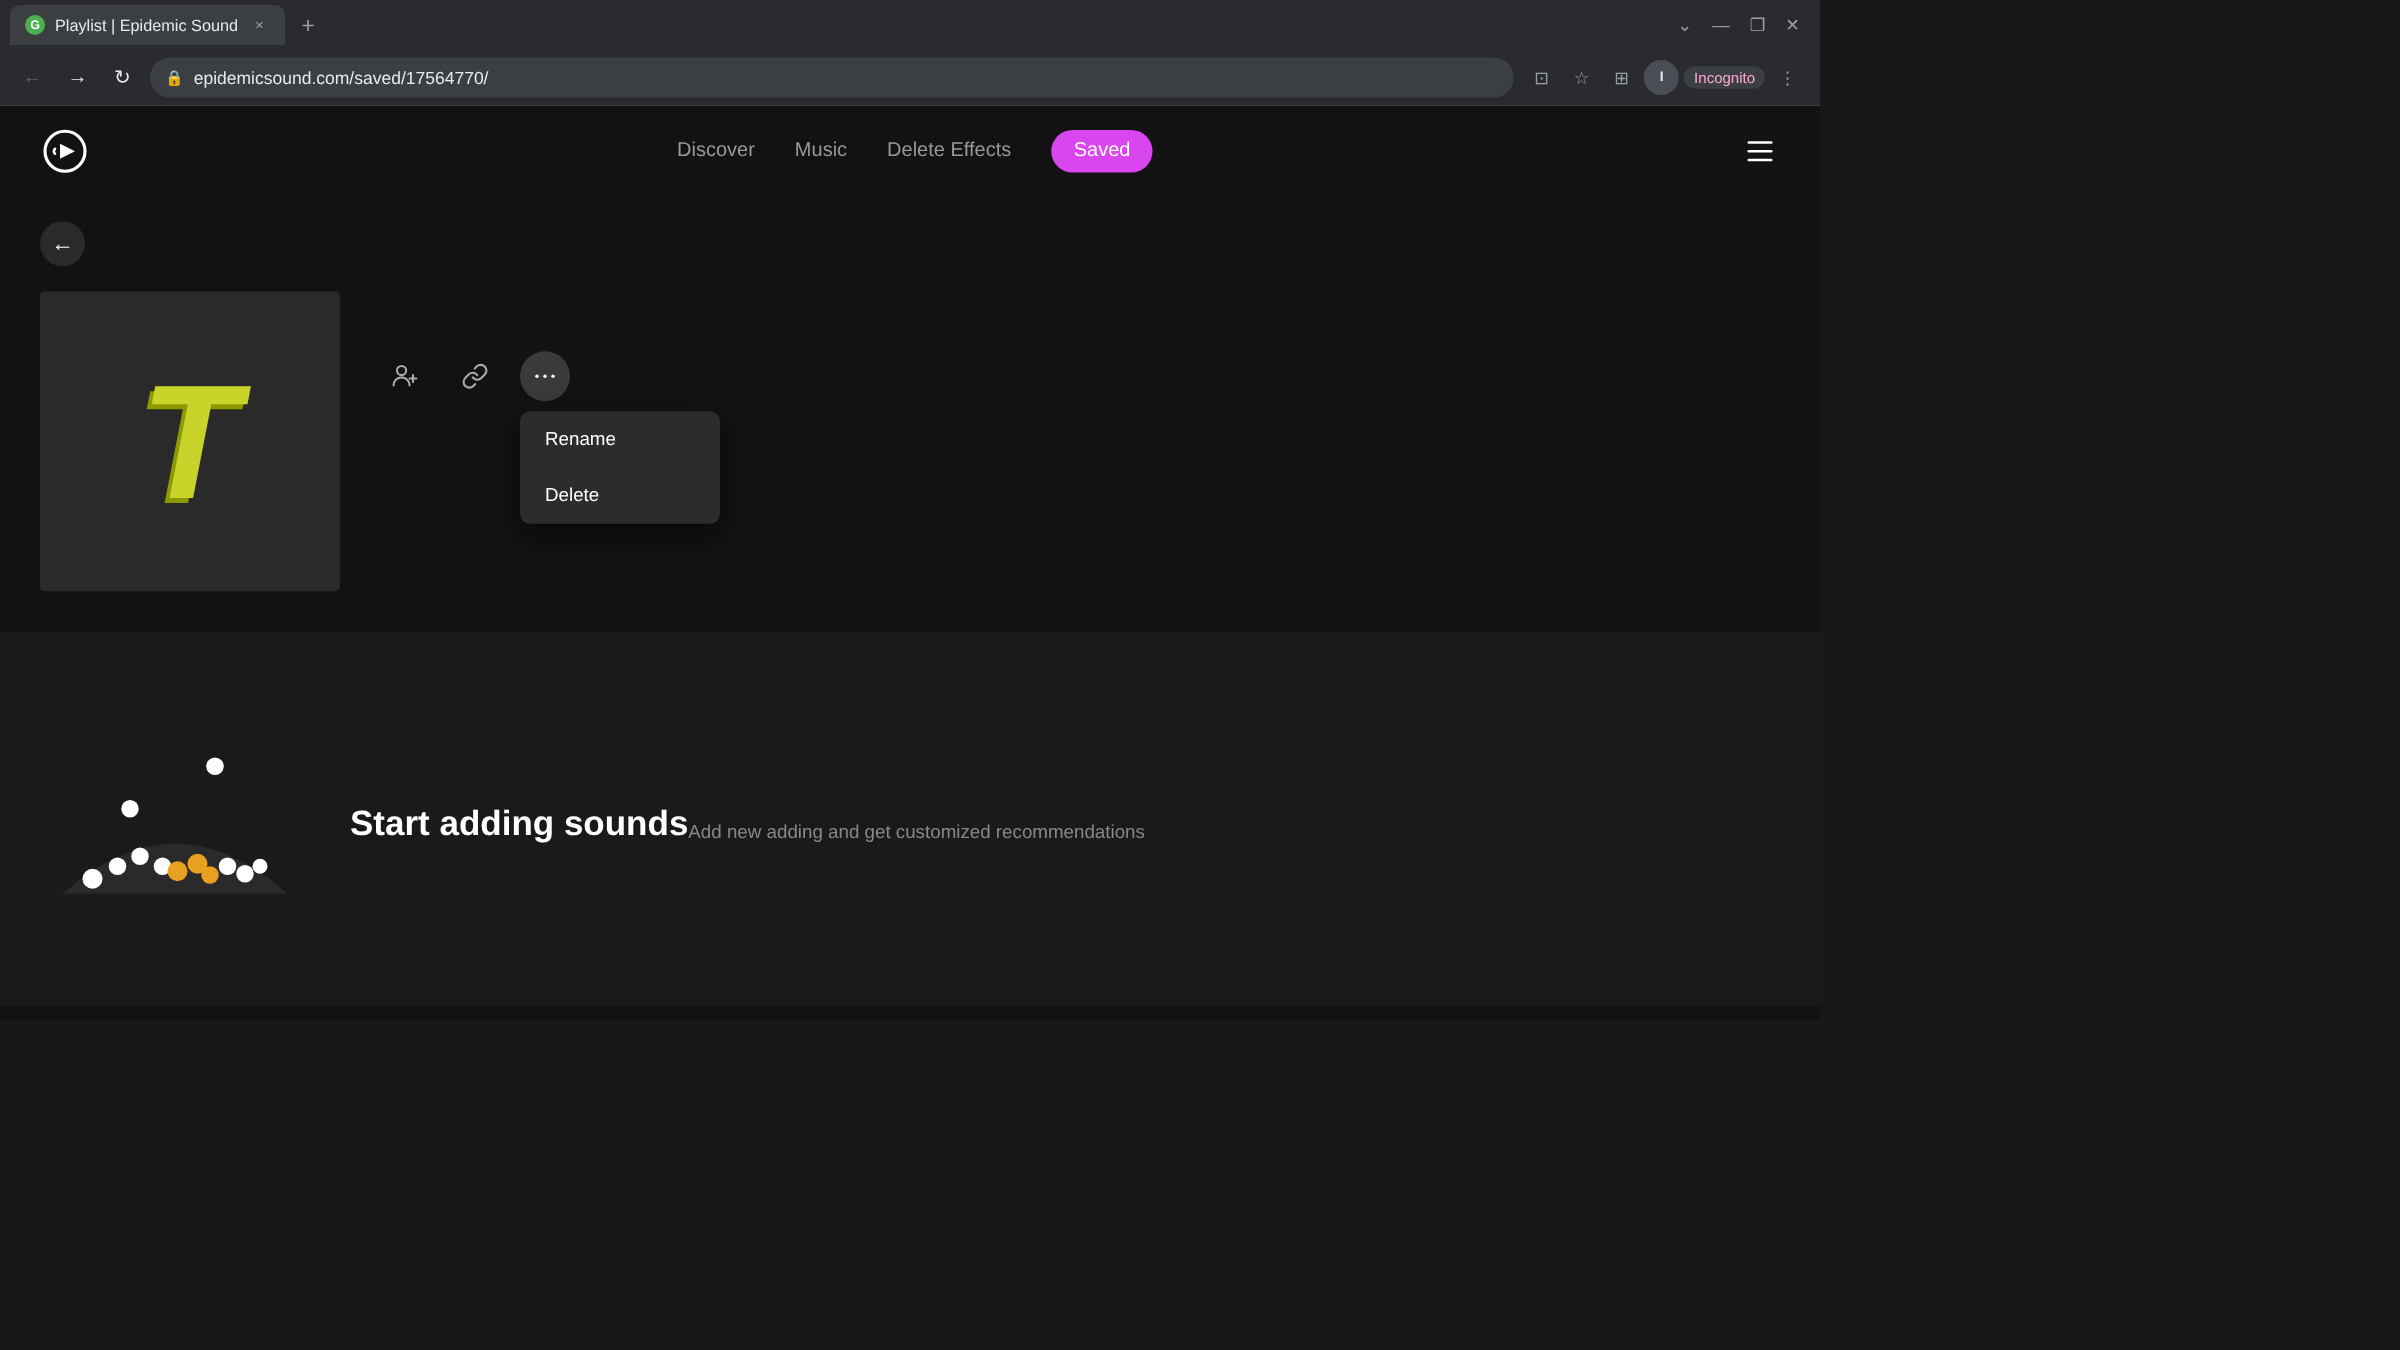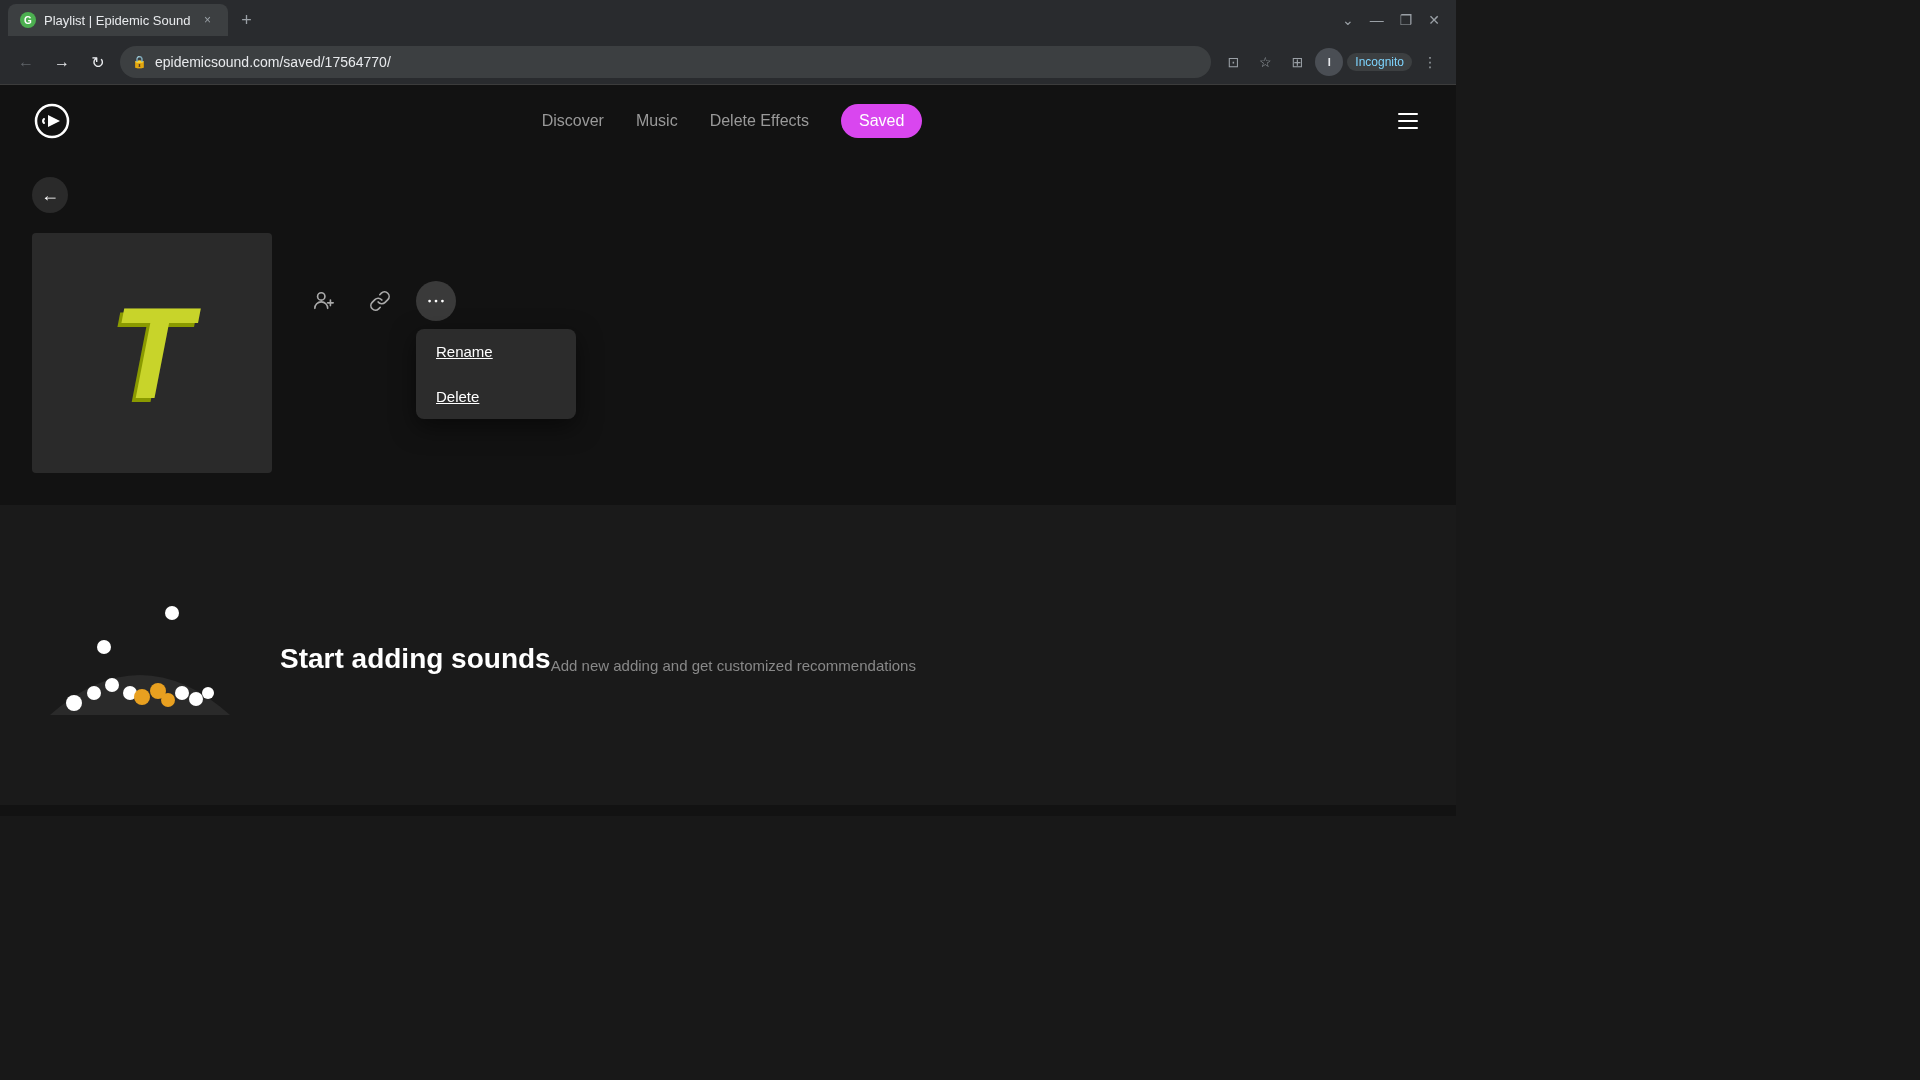--- a/index.html
+++ b/index.html
@@ -128,21 +128,21 @@
       cursor: pointer;
       color: #e8eaed;
       font-size: 11px;
       font-weight: bold;
     }
     .incognito-badge {
       background: #3c3f41;
       border-radius: 12px;
       padding: 2px 8px;
       font-size: 12px;
-      color: #7dd3fc;
+      color: #f9a8d4;
     }
 
     
     .app {
       width: 100%;
       height: calc(816px - 84px);
       background: #121212;
       position: relative;
       overflow: hidden;
     }
@@ -283,21 +283,20 @@
       min-width: 160px;
       box-shadow: 0 8px 24px rgba(0,0,0,0.5);
       z-index: 100;
       overflow: hidden;
     }
     .dropdown-item {
       padding: 14px 20px;
       font-size: 15px;
       color: #fff;
       cursor: pointer;
-      text-decoration: underline;
     }
 
     
     .empty-state-section {
       background: #1a1a1a;
       margin-top: 0;
       padding: 80px 0 60px 0;
       display: flex;
       flex-direction: row;
       align-items: center;

